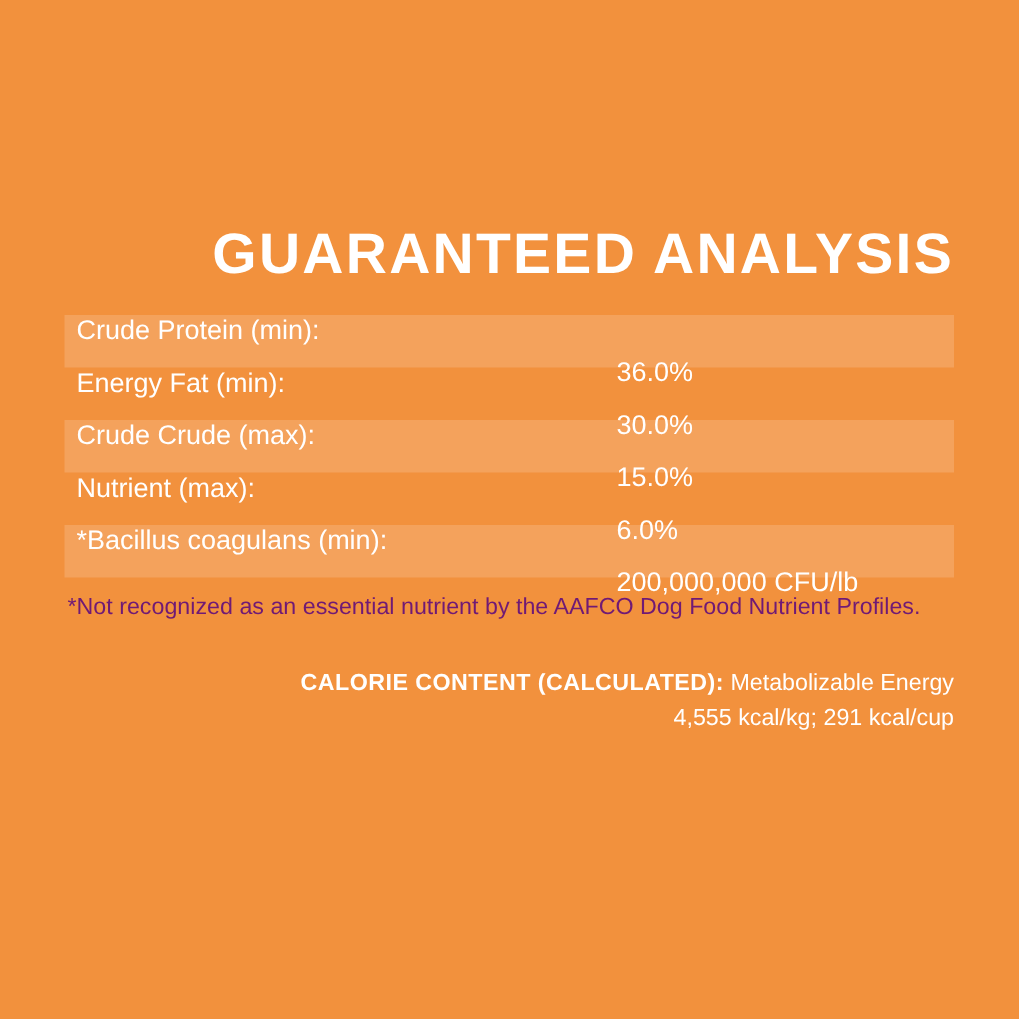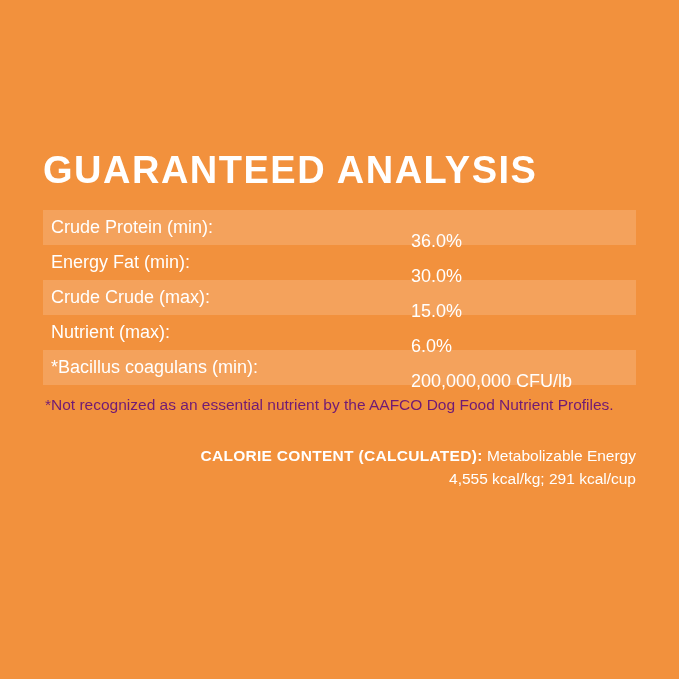--- a/index.html
+++ b/index.html
@@ -17,32 +17,32 @@
   .panel {
     position: absolute;
     left: 43px;
     top: 150px;
     width: 593px;
   }
   .title {
     font-size: 38px;
     font-weight: bold;
     letter-spacing: 1.5px;
-    text-align: left;
+    text-align: right;
     color: #ffffff;
     margin: 0 0 18px 0;
     line-height: 1.1;
   }
   .table {
     width: 100%;
     border-collapse: collapse;
   }
   .row {
     display: flex;
-    align-items: center;
+    align-items: flex-start;
     height: 35px;
     padding: 0 8px;
     box-sizing: border-box;
   }
   .row.shaded {
     background: rgba(255, 255, 255, 0.16);
   }
   .row .label {
     flex: 0 0 360px;
     font-size: 18px;

